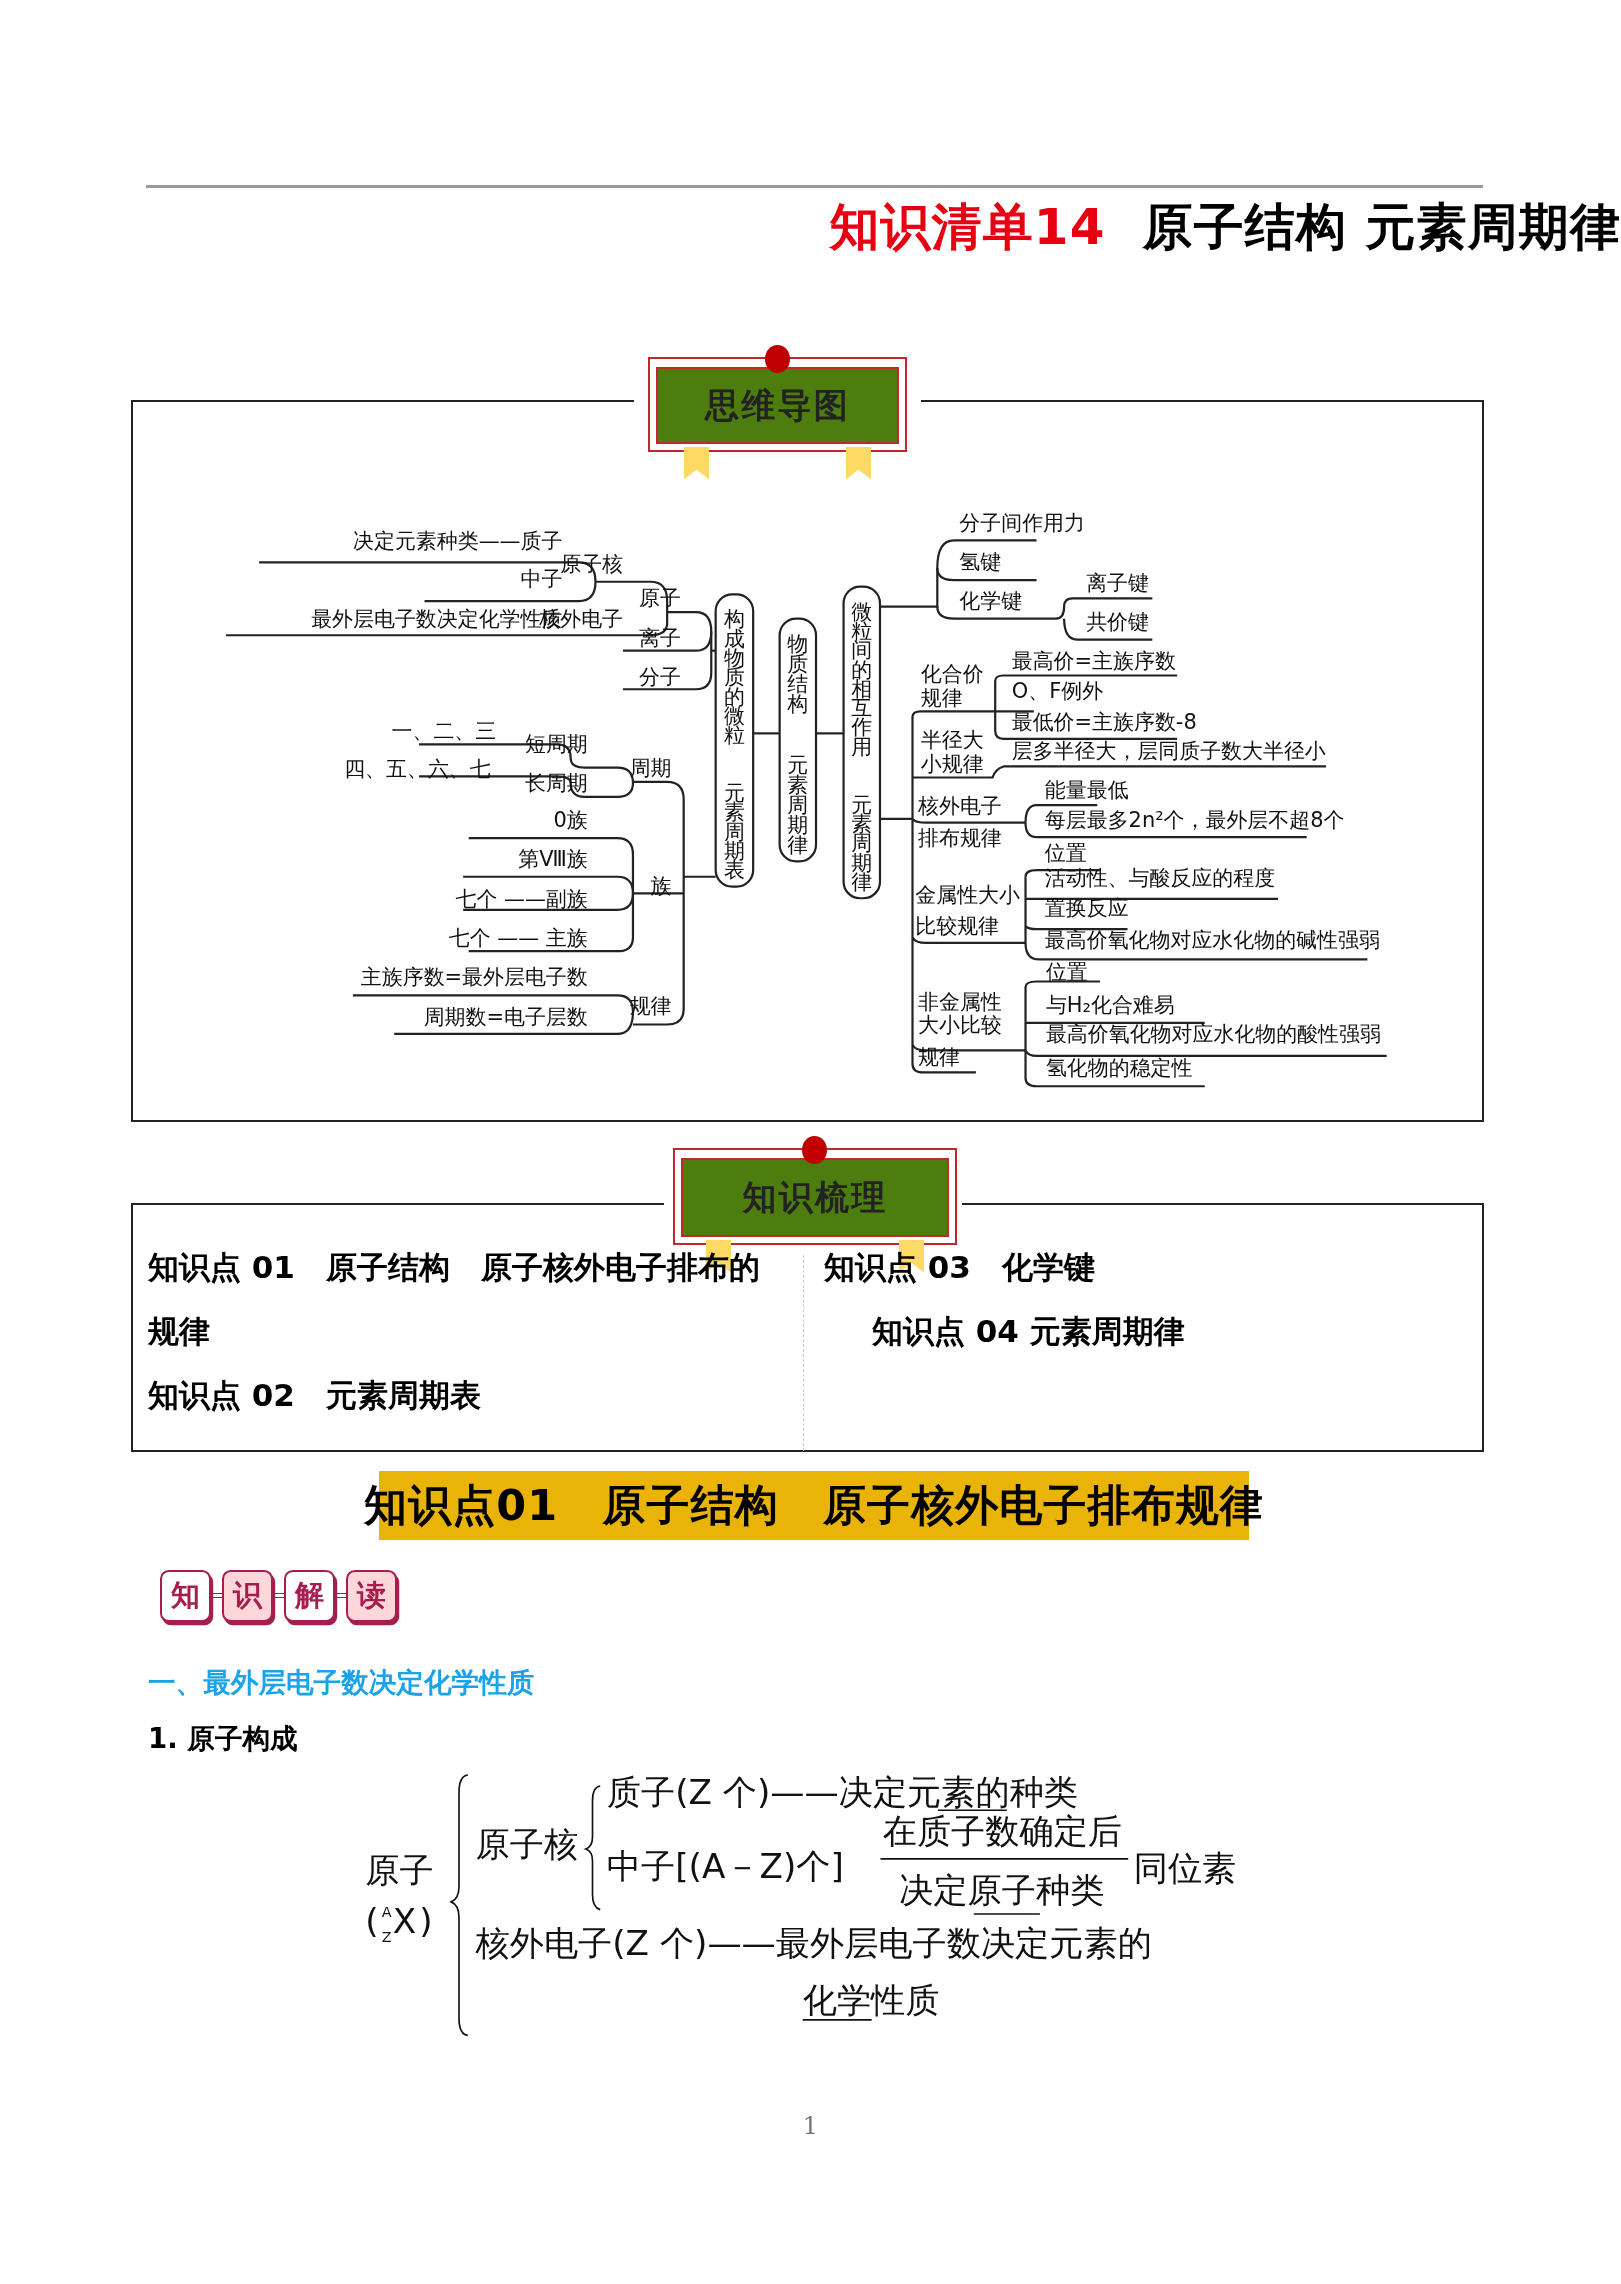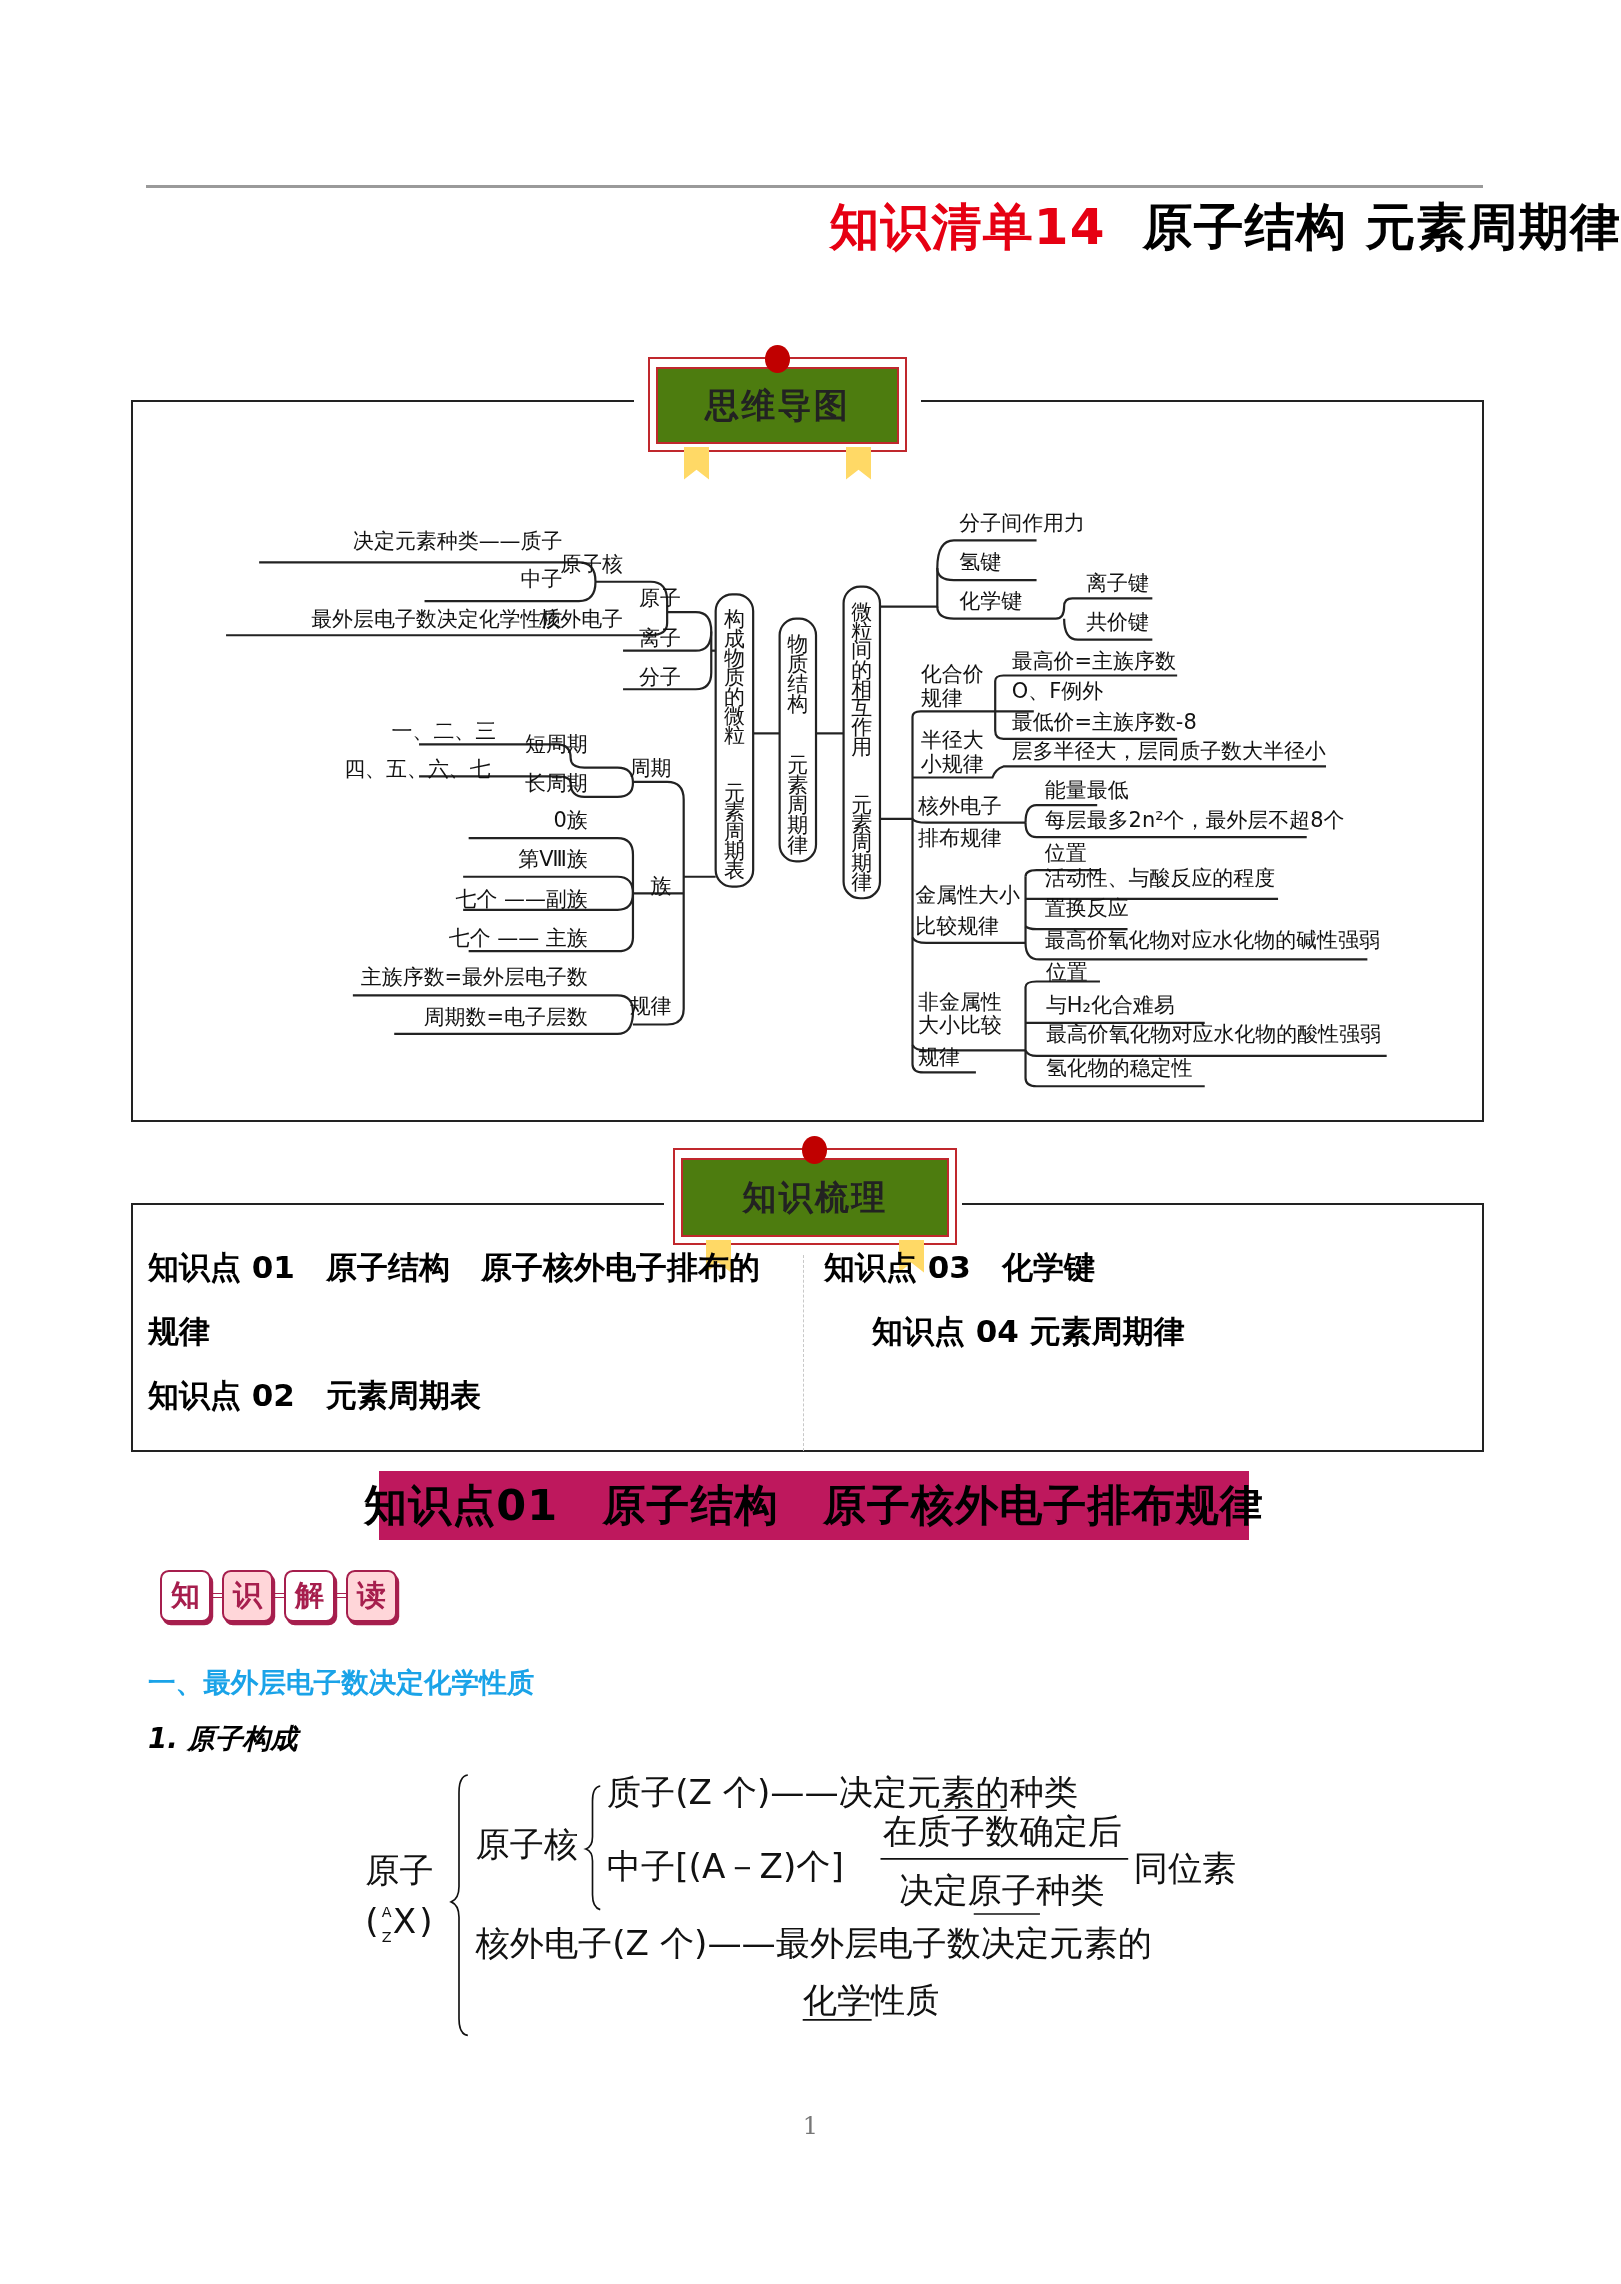--- a/index.html
+++ b/index.html
@@ -14,28 +14,28 @@
   .badge { box-sizing:border-box; }
   .badge .outer { position:absolute; left:0; top:0; right:0; bottom:0; border:2.2px solid #c0282d; }
   .badge .inner { position:absolute; left:7.7px; top:10px; right:7.7px; bottom:7.7px; border:2.2px solid #c0282d; background:#4d7c0f; display:flex; align-items:center; justify-content:center; font-size:34px; font-weight:bold; color:#222; letter-spacing:2.2px; }
   .badge .dot { position:absolute; width:25px; height:27.6px; border-radius:50%; background:#c00000; left:50%; margin-left:-12.7px; top:-12px; }
   .badge .ribbon { position:absolute; width:25px; height:33px; background:#ffd966; bottom:-27.6px;
                    clip-path:polygon(0 0,100% 0,100% 100%,50% 70%,0 100%); }
   .frame-gap { position:absolute; height:6.6px; background:#fff; }
   svg text { font-family:"DejaVu Sans","Liberation Sans",sans-serif; }
   .kp { font-size:31px; font-weight:bold; color:#000; position:absolute; white-space:nowrap; }
   .divider-dashed { position:absolute; border-left:1.7px dashed #c8c8c8; }
-  .cyan-head { left:379px; top:1471px; width:870px; height:69px; background:#be185d; font-size:43px; font-weight:bold; color:#000; display:flex; align-items:center; justify-content:center; white-space:nowrap; letter-spacing:1.1px; }
+  .cyan-head { left:379px; top:1471px; width:870px; height:69px; background:#eab308; font-size:43px; font-weight:bold; color:#000; display:flex; align-items:center; justify-content:center; white-space:nowrap; letter-spacing:1.1px; }
   .zsjd { left:160px; top:1568px; height:55px; display:flex; align-items:center; }
   .zsjd .tile { width:51px; height:52px; border:2.8px solid #a61e4d; border-radius:8.8px; box-shadow:2.2px 3.3px 0 #a61e4d; display:flex; align-items:center; justify-content:center; font-size:29px; font-weight:bold; color:#a61e4d; box-sizing:border-box; }
   .zsjd .tile.pink { background:#ffd6d9; }
   .zsjd .tile.white { background:#ffffff; }
   .zsjd .link { width:11px; height:5.5px; border-top:1.7px solid #a61e4d; border-bottom:1.7px solid #a61e4d; box-sizing:border-box; }
   .sec-head { left:148px; top:1664px; font-size:27.6px; font-weight:bold; color:#1aa3e8; white-space:nowrap; }
-  .sub-head { left:148px; top:1720px; font-size:27.6px; font-weight:bold; color:#000; white-space:nowrap;font-style:italic; }
+  .sub-head { left:148px; top:1720px; font-size:27.6px; font-weight:bold; color:#000; white-space:nowrap; }
   .page-num { left:0; width:1621px; top:2112px; text-align:center; font-size:24px; color:#777; font-family:"DejaVu Serif","Liberation Serif",serif; }
 </style>
 </head>
 <body>
 
 <div class="abs top-rule"></div>
 <div class="abs doc-title">
   <span class="red">知识清单14</span><span class="black">&nbsp;&nbsp;<span>原子结构 元素周期律</span></span>
 </div>
 

